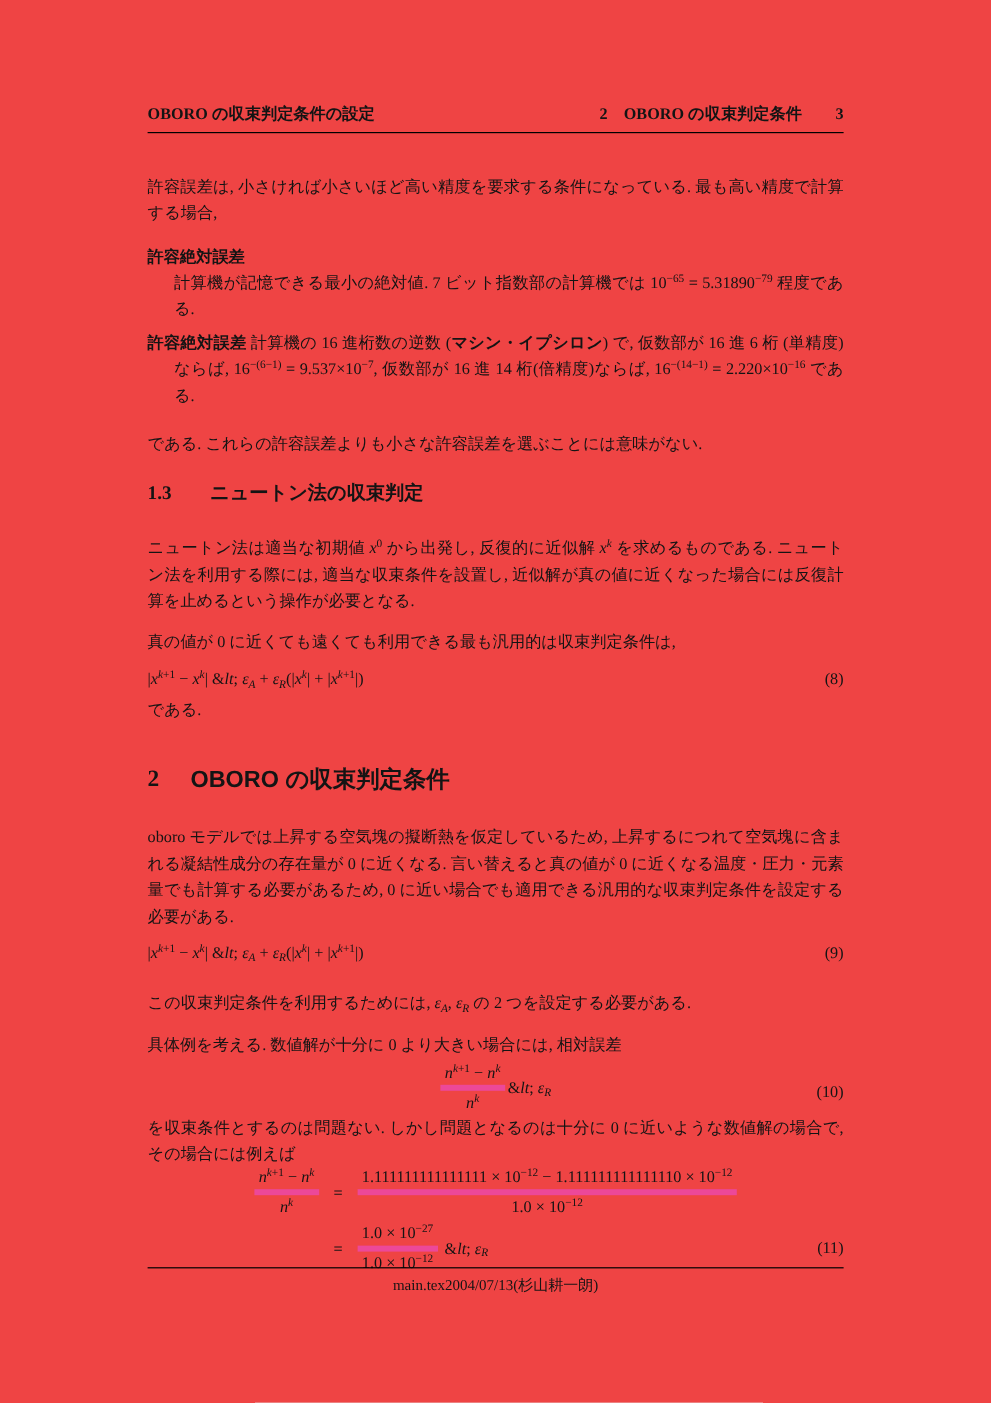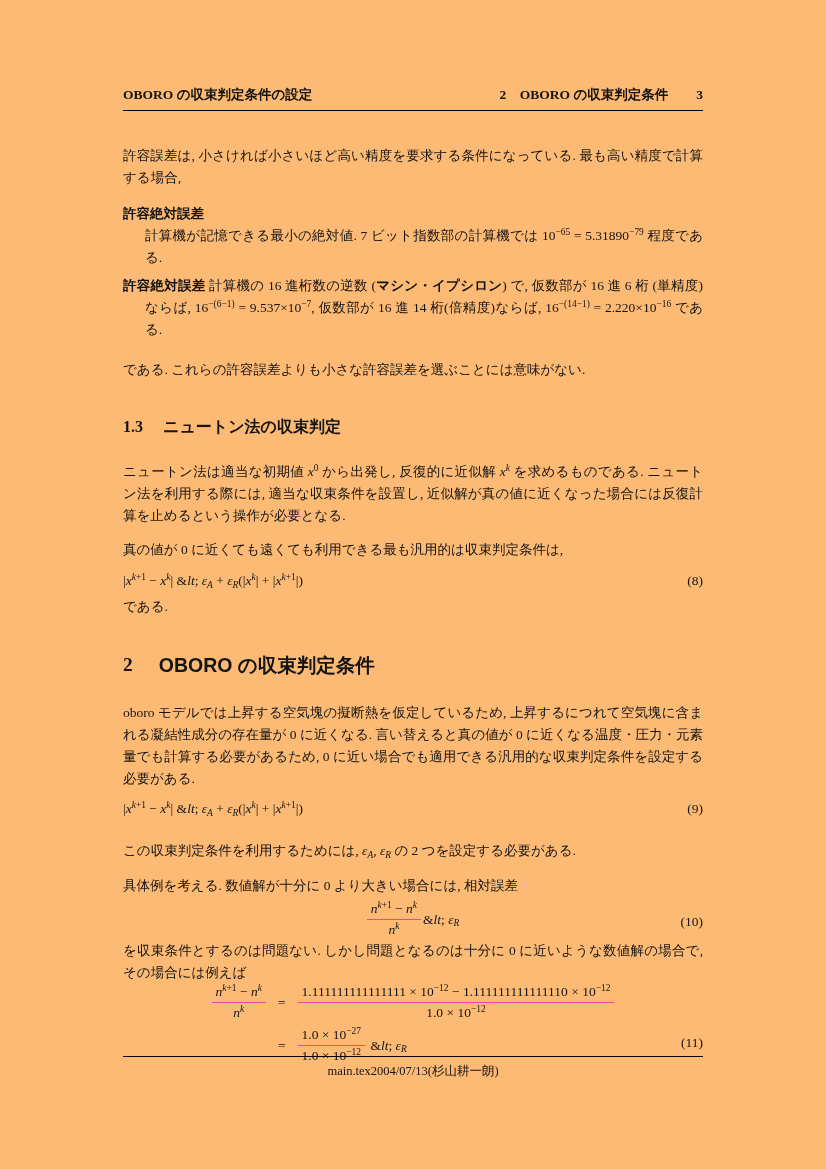--- a/index.html
+++ b/index.html
@@ -1,20 +1,20 @@
 <!DOCTYPE html>
 <html lang="ja"><head>
 <meta charset="utf-8">
 <style>
   html,body{margin:0;padding:0;background:#e8e8e8;}
   .page{
     position:relative;
     width:826px;height:1169px;
     margin:0 auto;
-    background:#fdba74;
+    background:#ef4444;
     box-sizing:border-box;
     padding:86px 123px 0 123px;
     font-family:"Liberation Serif","DejaVu Serif",serif;
     color:#141414;
     font-size:13.5px;
     line-height:22px;
   }
   
   .doc-header{
     display:flex;justify-content:space-between;align-items:flex-end;
@@ -36,45 +36,45 @@
   .p-newton{margin-top:22px;}
   .p-generic{margin-top:12px;}
   
   .dl-item-abs{margin-top:14px;}
   .dl-label{font-weight:bold;font-family:"Liberation Sans","DejaVu Sans",sans-serif;}
   .dl-body{margin-left:22px;text-align:justify;}
   .dl-item-rel{margin-top:6px;padding-left:22px;text-indent:-22px;text-align:justify;}
   .bold-jp{font-weight:bold;font-family:"Liberation Sans","DejaVu Sans",sans-serif;}
   
   .subsection{
-    margin-top:34px;
+    margin-top:19px;
     font-weight:bold;
     font-size:16px;line-height:24px;
-    display:flex;gap:20px;
+    display:flex;gap:32px;
   }
   .subsection .sec-title{font-family:"Liberation Sans","DejaVu Sans",sans-serif;}
   .section{
     margin-top:32px;
     font-weight:bold;
     font-size:19.5px;line-height:30px;
     display:flex;gap:26px;
   }
   .section .sec-title{font-family:"Liberation Sans","DejaVu Sans",sans-serif;}
   
   .m i{font-style:italic;}
   sup,sub{font-size:0.7em;line-height:0;position:relative;vertical-align:baseline;}
   sup{top:-0.5em;}
   sub{top:0.28em;}
   .eq{position:relative;text-align:left;}
   .eq8{margin-top:9px;}
   .eq9{margin-top:8px;}
   .eqno{position:absolute;right:0;top:50%;transform:translateY(-50%);}
   .frac{display:inline-block;vertical-align:middle;text-align:center;line-height:16px;}
   .frac .fnum{display:block;padding:0 4px 2px 4px;}
-  .frac .fden{display:block;border-top:1px solid #ec4899;padding:2px 4px 0 4px;}
+  .frac .fden{display:block;border-top:5px solid #ec4899;padding:2px 4px 0 4px;}
   .eq10{position:relative;margin-top:4px;display:flex;justify-content:center;align-items:center;}
   .eq10 .eqno{top:58%;}
   .eq11{position:relative;margin-top:0;display:flex;justify-content:center;}
   .eq11-grid{
     display:grid;grid-template-columns:auto auto auto;
     column-gap:12px;row-gap:6px;align-items:center;
   }
   .eq11-grid .c1{justify-self:end;}
   .eq11-grid .c3{justify-self:start;}
   .eq11 .eqno{top:auto;bottom:10px;transform:none;}

